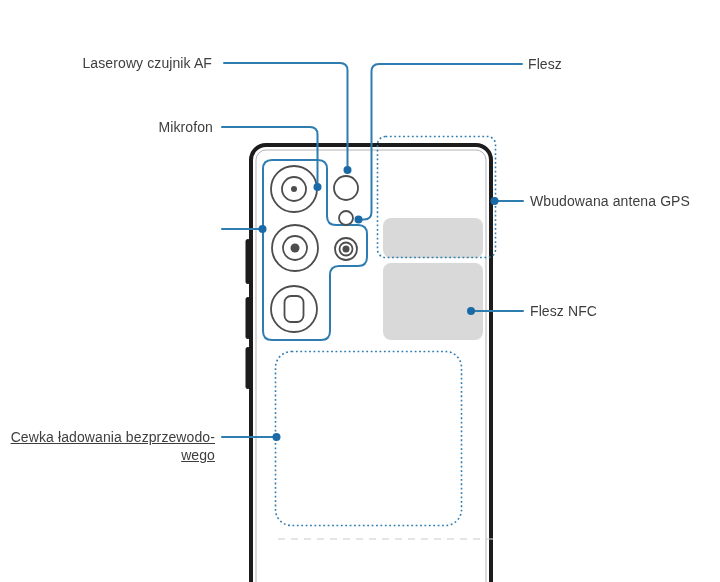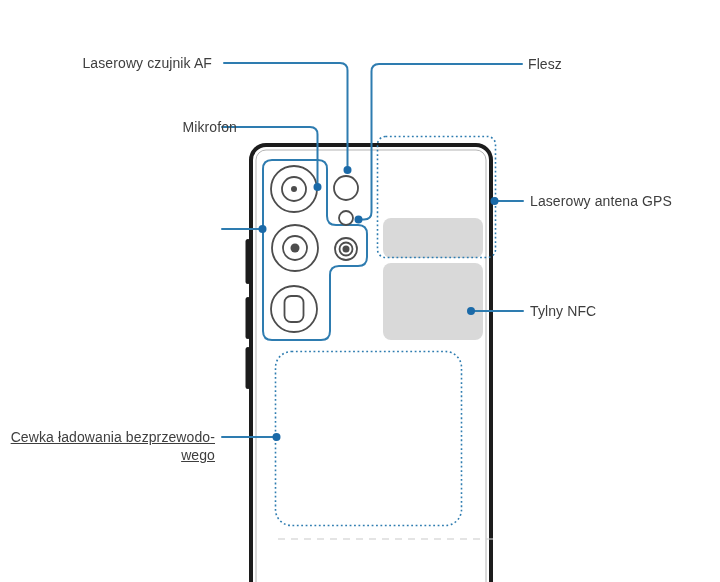--- a/index.html
+++ b/index.html
@@ -83,22 +83,22 @@
     <circle class="dot" cx="347.5" cy="170" r="4"></circle>
     <circle class="dot" cx="317.5" cy="187" r="4"></circle>
     <circle class="dot" cx="358.5" cy="219.5" r="4"></circle>
     <circle class="dot" cx="262.5" cy="229" r="4"></circle>
     <circle class="dot" cx="494.5" cy="201" r="4"></circle>
     <circle class="dot" cx="471" cy="311" r="4"></circle>
     <circle class="dot" cx="276.5" cy="437" r="4"></circle>
   </svg>
 
   <div class="lbl right" style="left:0;width:212px;top:54px;">Laserowy czujnik AF</div>
-  <div class="lbl right" style="left:0;width:213px;top:118px;margin-left:24px;">Mikrofon</div>
+  <div class="lbl right" style="left:0;width:213px;top:118px;">Mikrofon</div>
   <div class="lbl" style="left:528px;top:55px;">Flesz</div>
-  <div class="lbl" style="left:530px;top:192px;">Laserowy antena GPS</div>
-  <div class="lbl" style="left:530px;top:302px;">Tylny NFC</div>
+  <div class="lbl" style="left:530px;top:192px;">Wbudowana antena GPS</div>
+  <div class="lbl" style="left:530px;top:302px;">Flesz NFC</div>
   <div class="lbl right wrap" style="left:0;width:215px;top:428px;text-decoration:underline;">
     <span>Cewka ładowania bezprzewodo-</span><br>
     <span>wego</span>
   </div>
 
 </div>
 
 </body></html>

